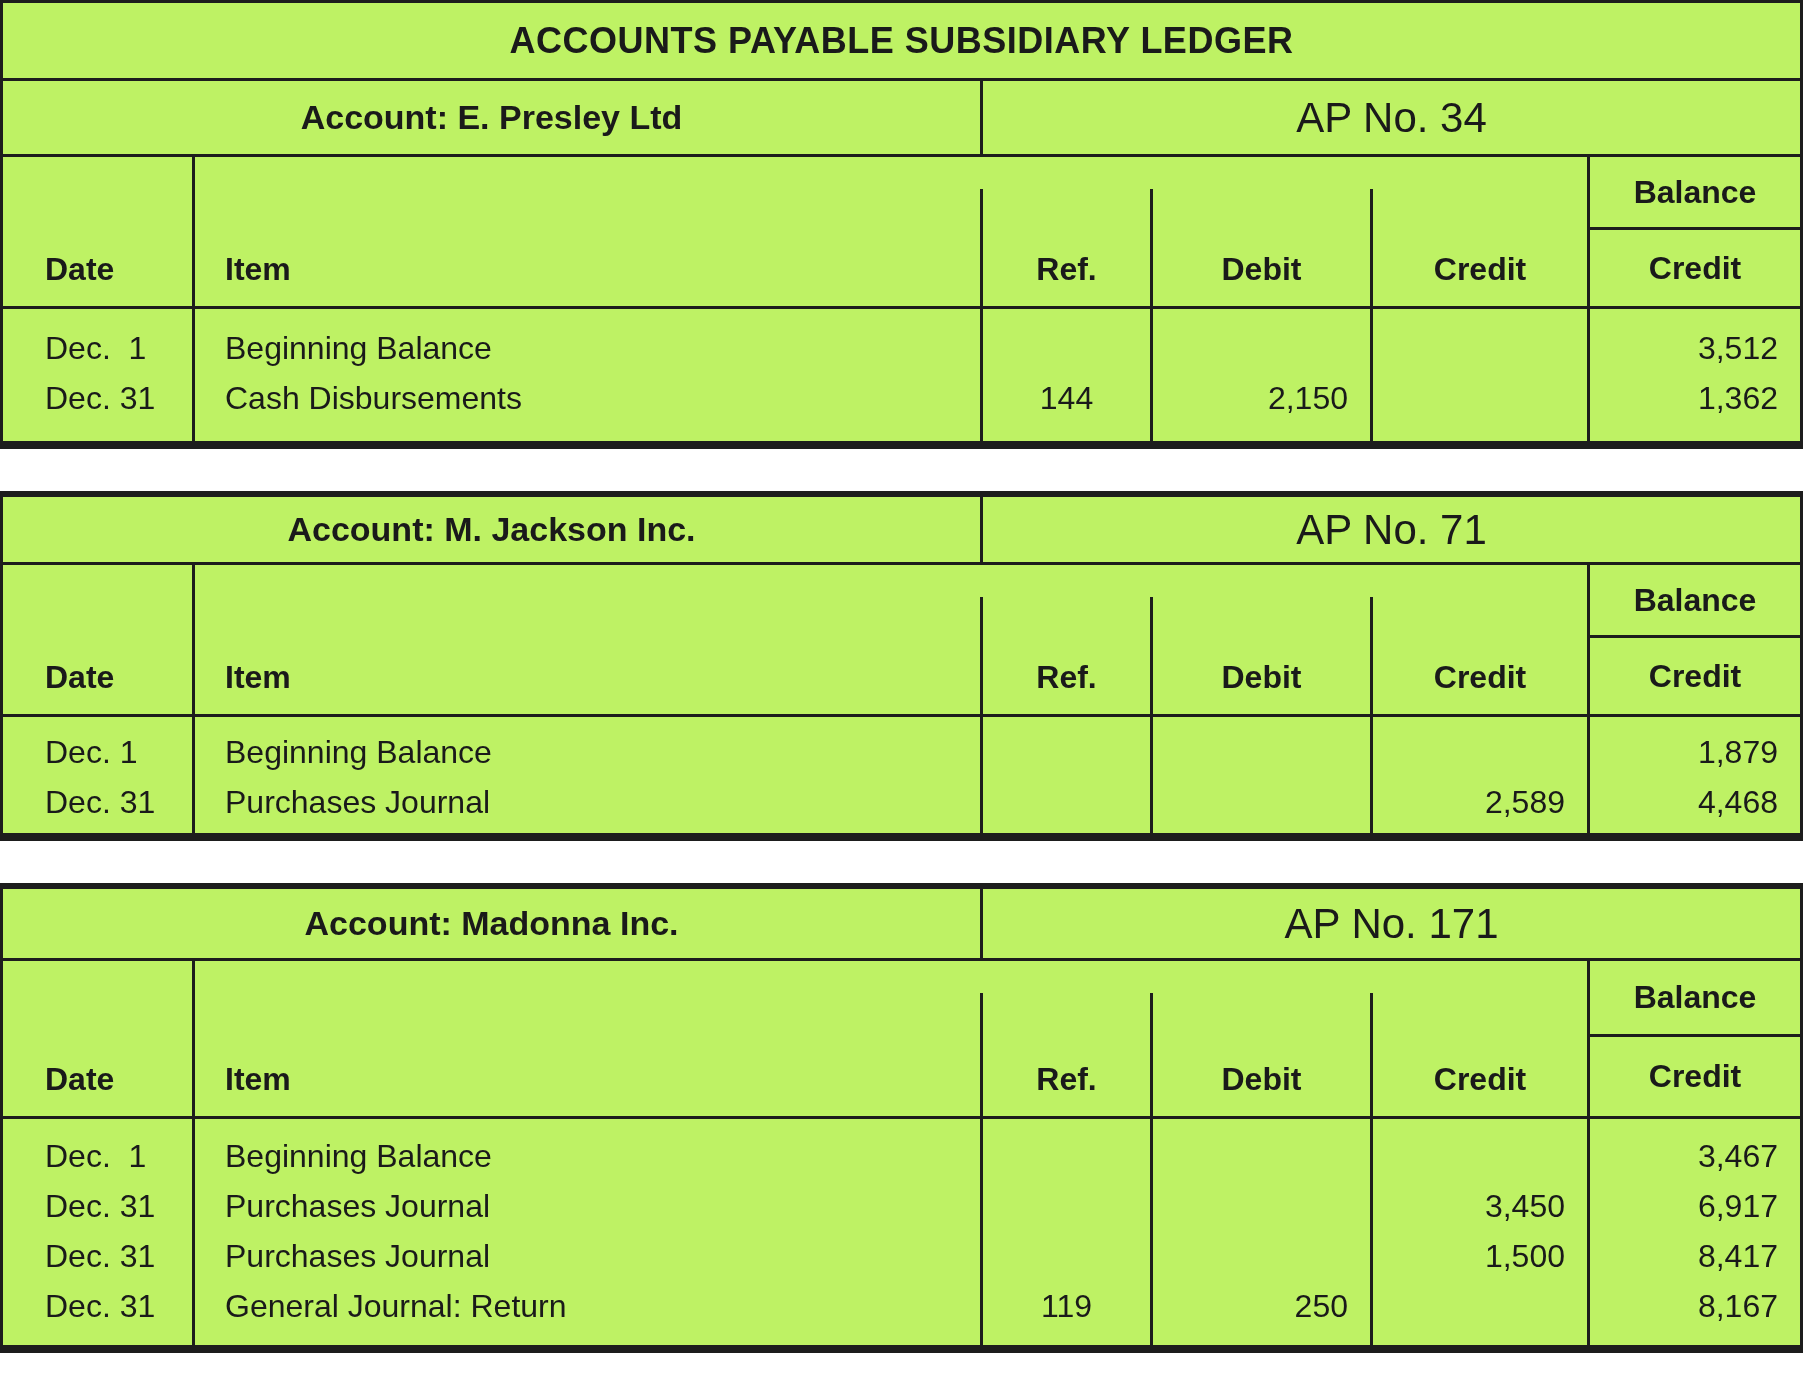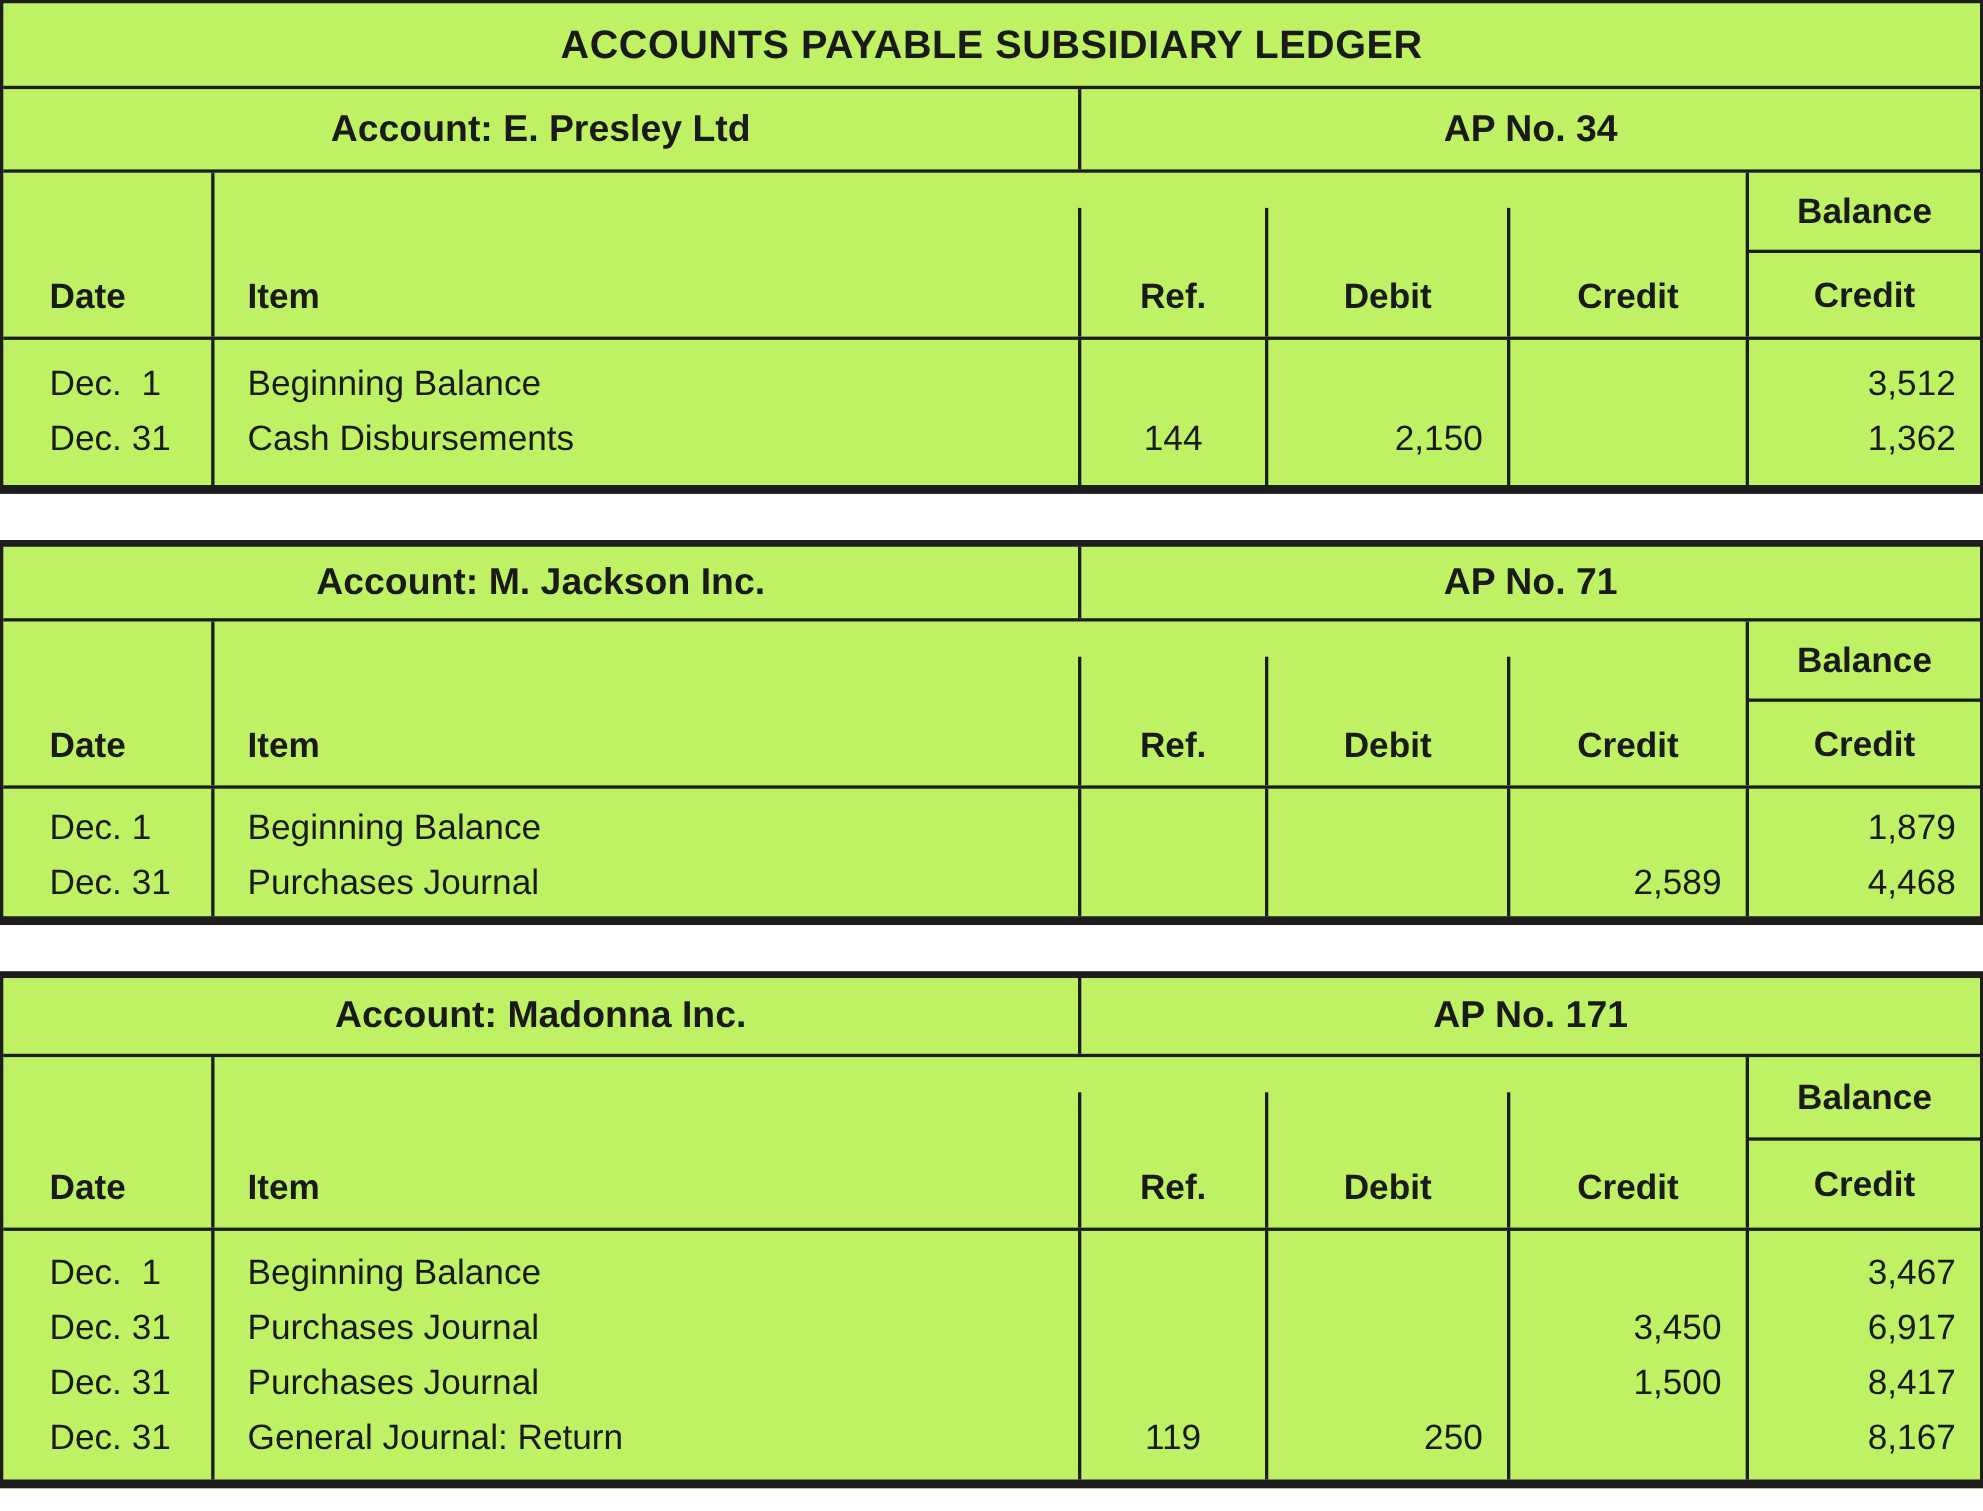--- a/index.html
+++ b/index.html
@@ -37,21 +37,21 @@
   .t3 .account-row { height: 72px; }
   .account-cell {
     width: 977px;
     display: flex; align-items: center; justify-content: center;
     font-size: 34px; font-weight: bold; border-radius: 28px;
   }
   .apno-cell {
     flex: 1;
     border-left: 3px solid #1d1d1d;
     display: flex; align-items: center; justify-content: center;
-    font-size: 34px; font-weight: bold;
+    font-size: 42px; font-weight: normal;
   }
 
   
   .header-row { display: flex; border-bottom: 3px solid #1d1d1d; }
   .t1 .header-row, .t2 .header-row { height: 152px; }
   .t3 .header-row { height: 158px; }
   .hcol {
     display: flex; align-items: flex-end;
     padding-bottom: 18px;
     font-size: 32px; font-weight: bold;

